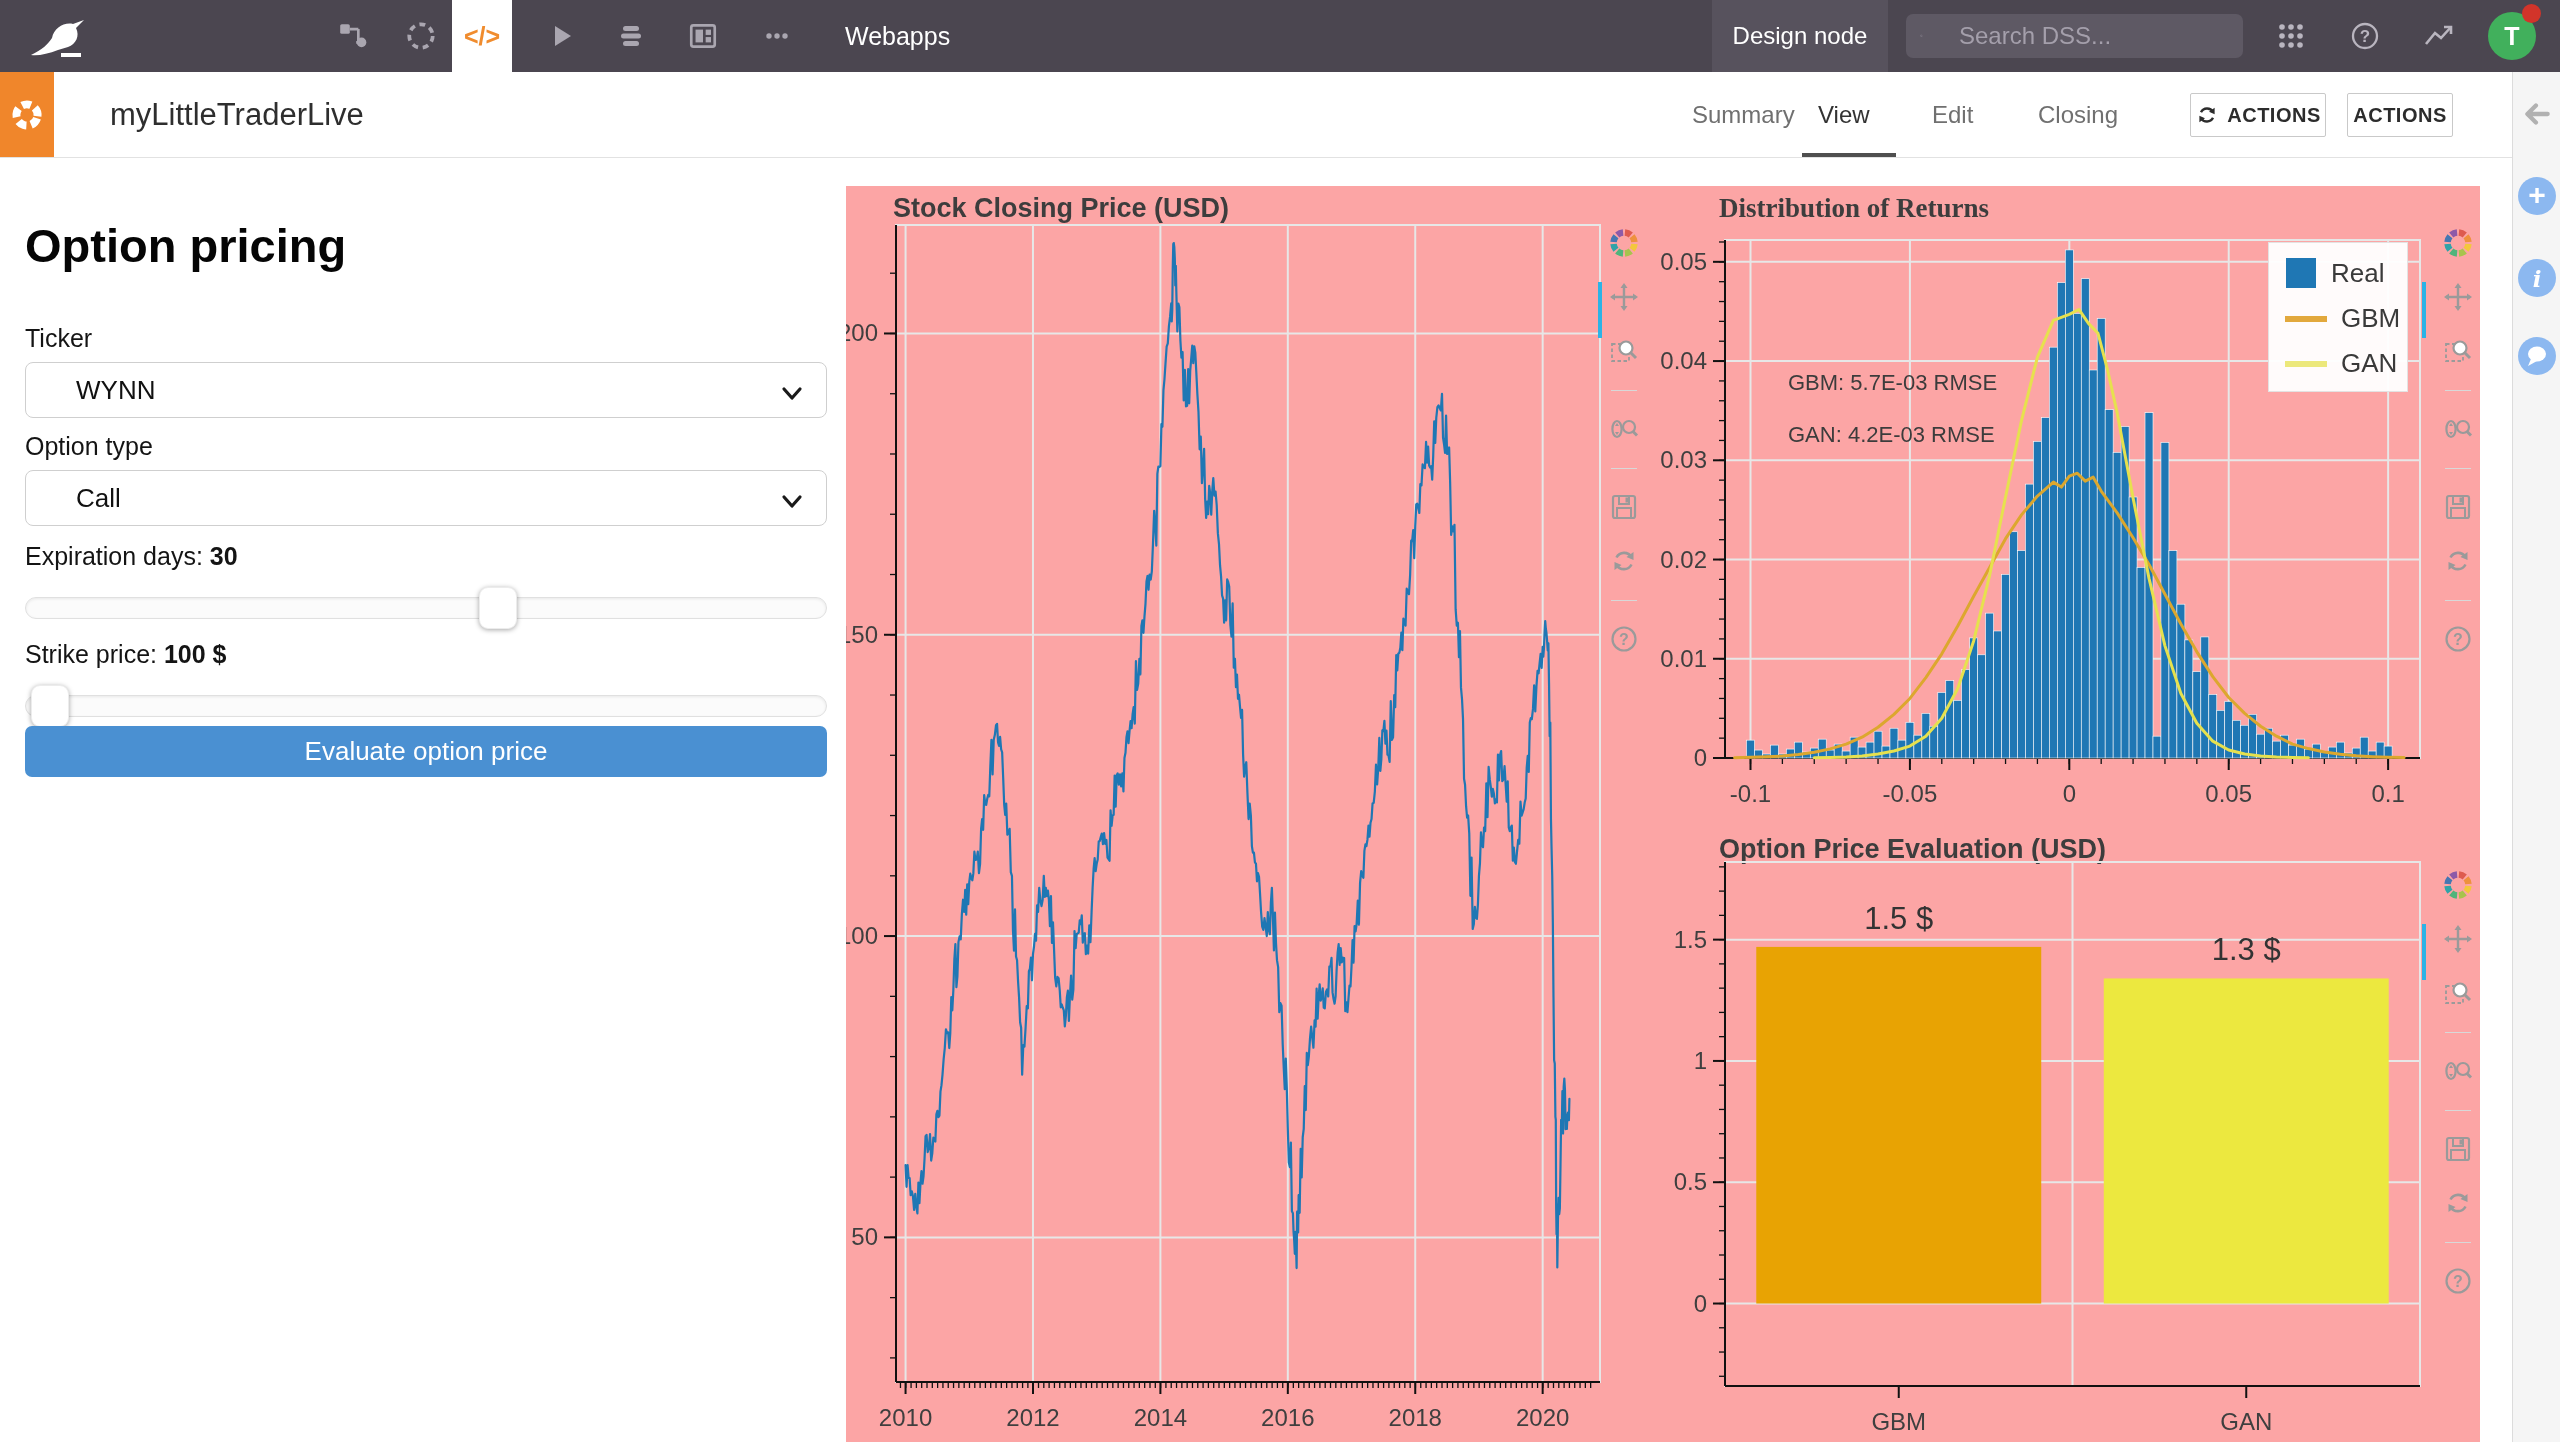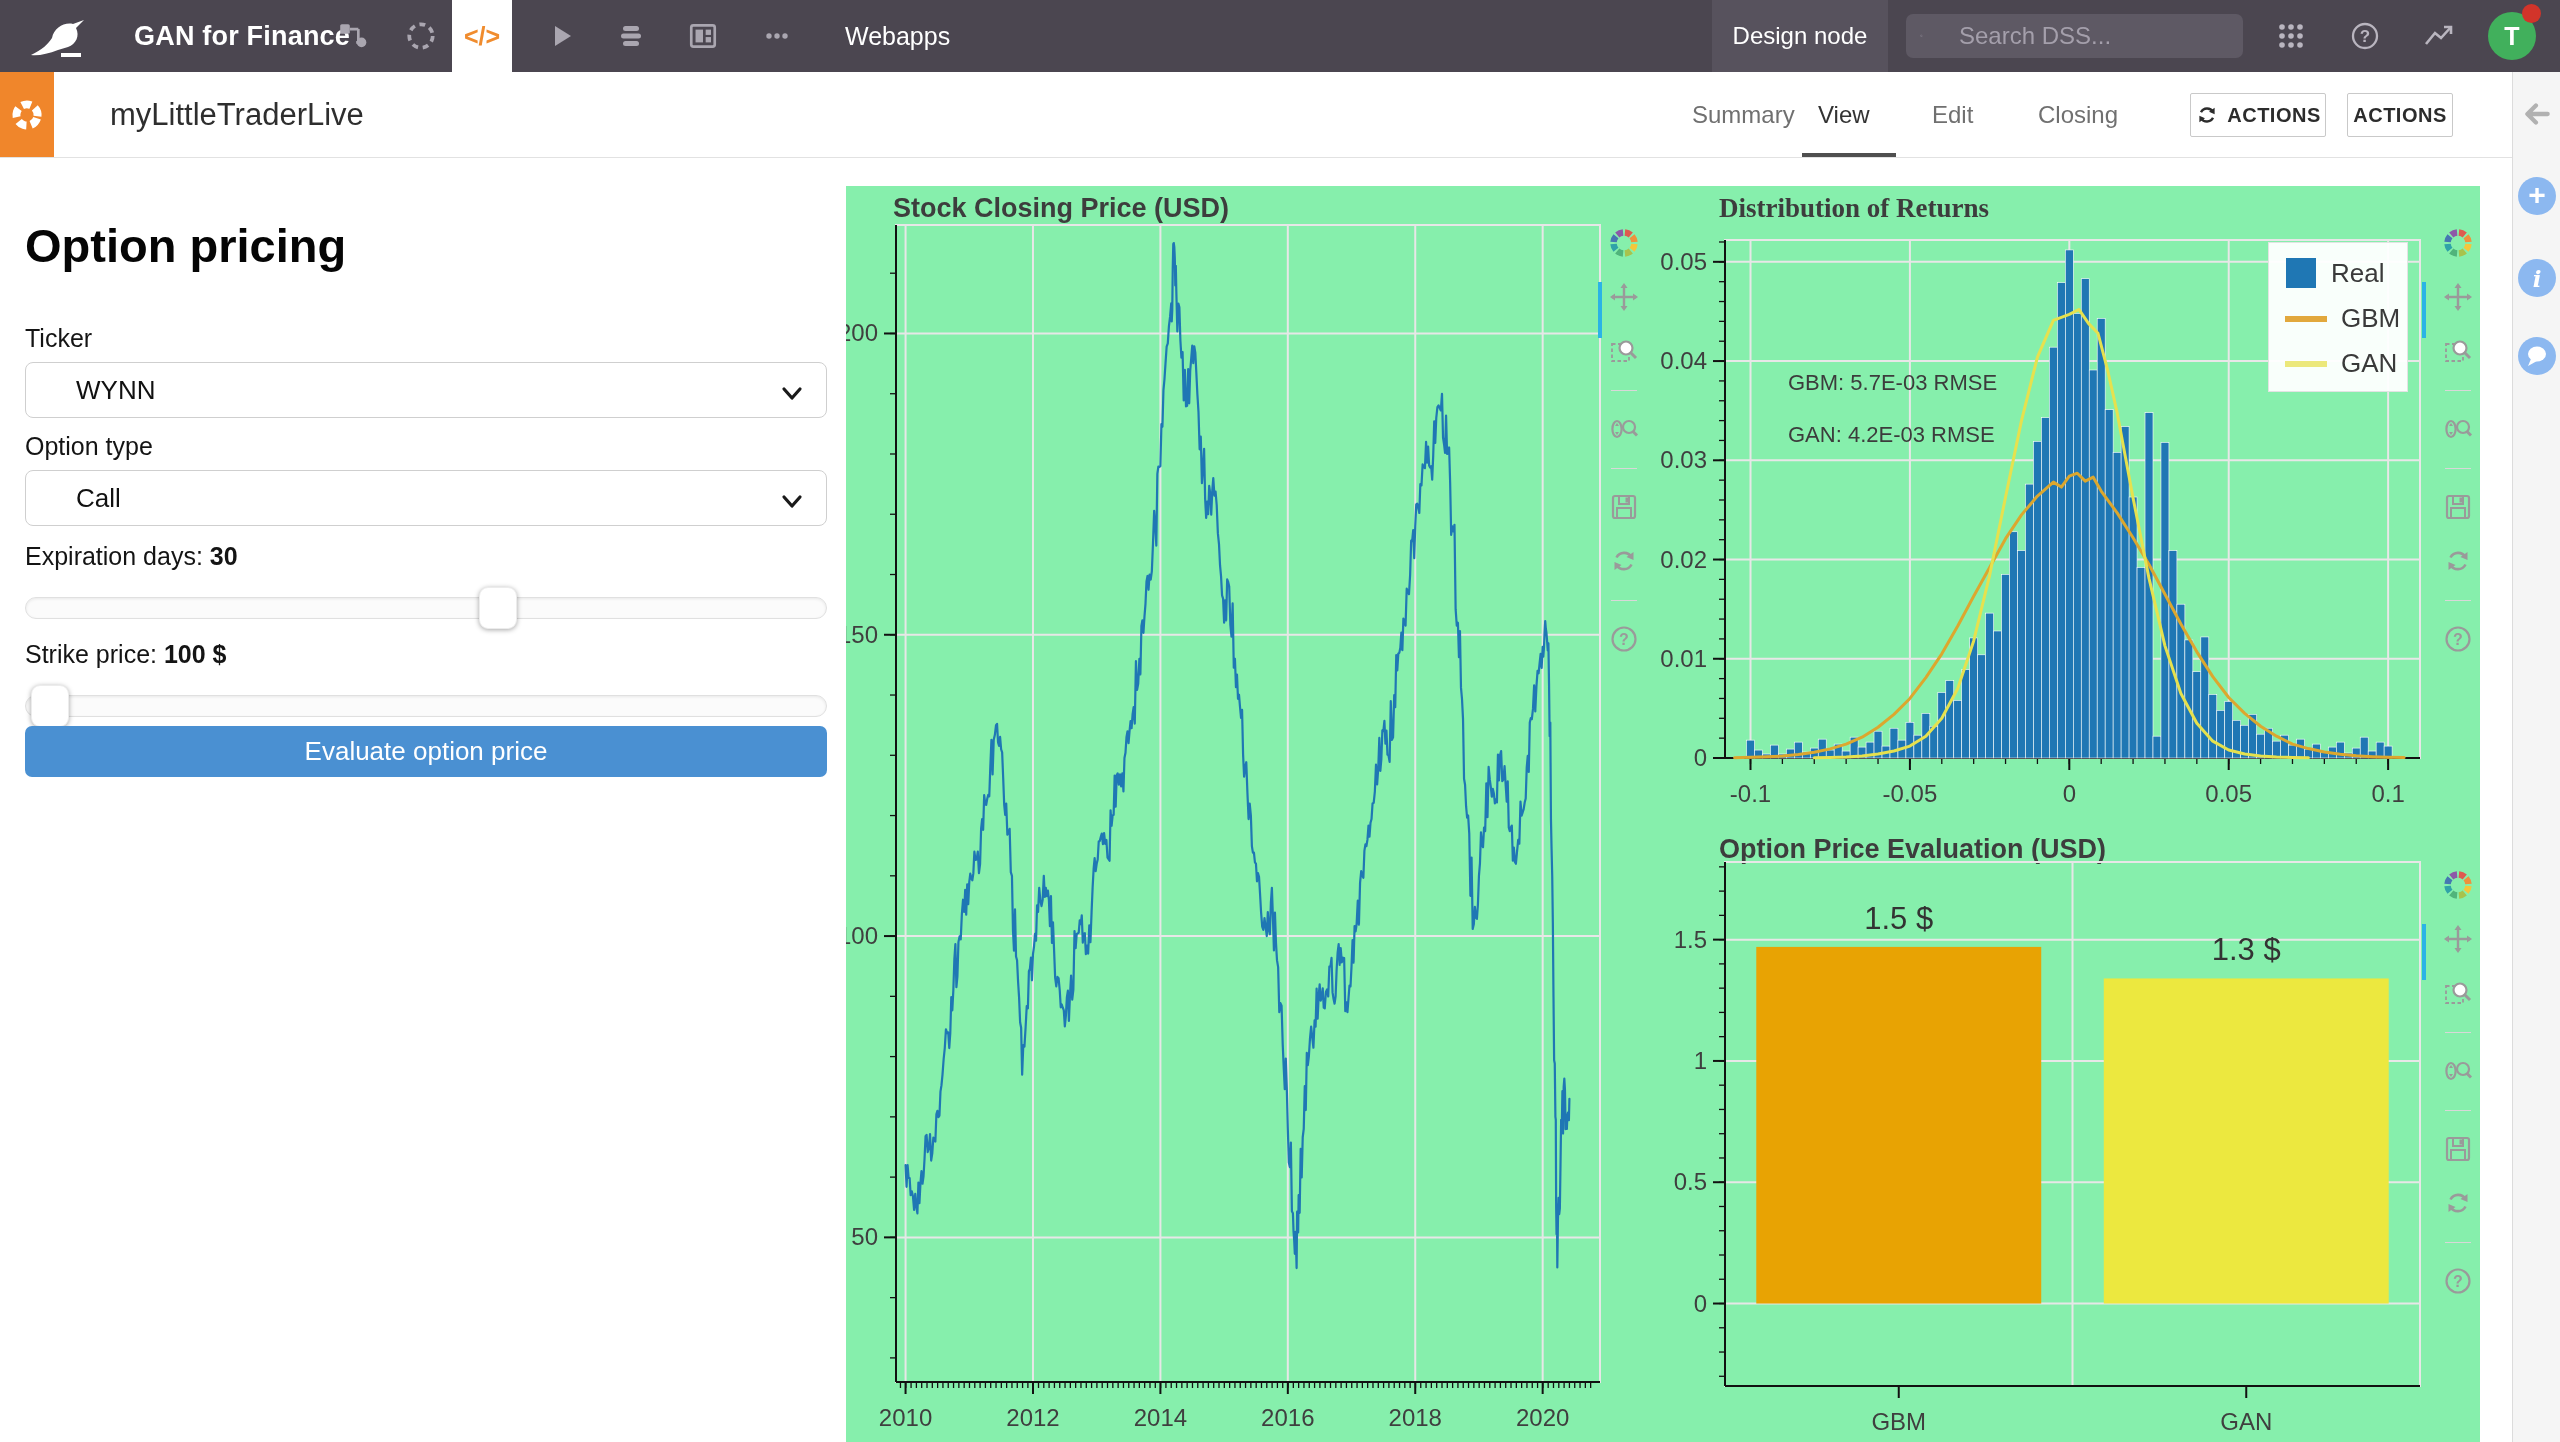--- a/index.html
+++ b/index.html
@@ -62,21 +62,21 @@
   .pp-chev { position:absolute; right:22px; top:17px; }
   .pp-track { position:absolute; left:25px; width:802px; height:22px; background:#fbfbfb;
               border:1px solid #e0e0e0; border-radius:11px; box-shadow:inset 0 1px 3px rgba(0,0,0,.08); }
   .pp-thumb { position:absolute; width:38px; height:42px; background:#fff; border:1px solid #ececec;
               border-radius:9px; box-shadow:0 1px 5px rgba(0,0,0,.35); top:-11px; cursor:pointer; }
   .pp-btn { position:absolute; left:25px; top:726px; width:802px; height:51px; background:#4a90d2;
             border:none; border-radius:7px; color:#fff; font-size:26px; cursor:pointer;
             font-family:"Liberation Sans",sans-serif; }
 
   
-  .chart { position:absolute; background:#86efac; }
+  .chart { position:absolute; background:#fca5a5; }
   .ch-title { position:absolute; font-size:27px; font-weight:700; color:#3d3d3d; }
   .bk-toolbar { position:absolute; width:40px; display:flex; flex-direction:column; align-items:center; }
   .bk-tool { width:30px; height:30px; margin-bottom:24px; cursor:pointer; }
   .bk-div { width:26px; height:1px; background:#d8d8d8; margin:0 0 23px 0; }
   .bk-active { position:absolute; width:4px; height:56px; background:#2bb3e6; }
   .legend { position:absolute; left:628px; top:56px; width:140px; background:rgba(255,255,255,.95);
             border:1px solid #e3e3e3; padding:14px 0 10px 16px; }
   .lg-row { display:flex; align-items:center; margin-bottom:14px; }
   .lg-row:last-child { margin-bottom:2px; }
   .lg-label { font-size:26px; color:#3a3a3a; margin-left:14px; }
@@ -86,21 +86,20 @@
 </head>
 <body>
 
 <div class="navbar">
   <div class="nb-logo">
     <svg width="60" height="46" viewBox="0 0 60 46">
       <path d="M3 41 C14 36 20 30 24 24 C26 14 36 8 45 10 L56 6 L48 14 C52 22 48 30 40 33 L30 36 C20 40 10 42 3 41 Z" fill="#fff"></path>
       <rect x="33" y="39" width="20" height="4" fill="#fff"></rect>
     </svg>
   </div>
-  <div class="nb-title">GAN for Finance</div>
 
   <div class="nb-icon" style="left:324px">
     <svg width="32" height="32" viewBox="0 0 30 30">
       <rect x="3" y="4" width="9" height="9" rx="1.5" fill="#aaa6b0"></rect>
       <path d="M12 8.5 H20 M20 8.5 V21 M20 21 H18" stroke="#aaa6b0" stroke-width="2.5" fill="none"></path>
       <circle cx="23" cy="21" r="4.5" fill="#aaa6b0"></circle>
     </svg>
   </div>
   <div class="nb-icon" style="left:392px">
     <svg width="32" height="32" viewBox="0 0 30 30">

